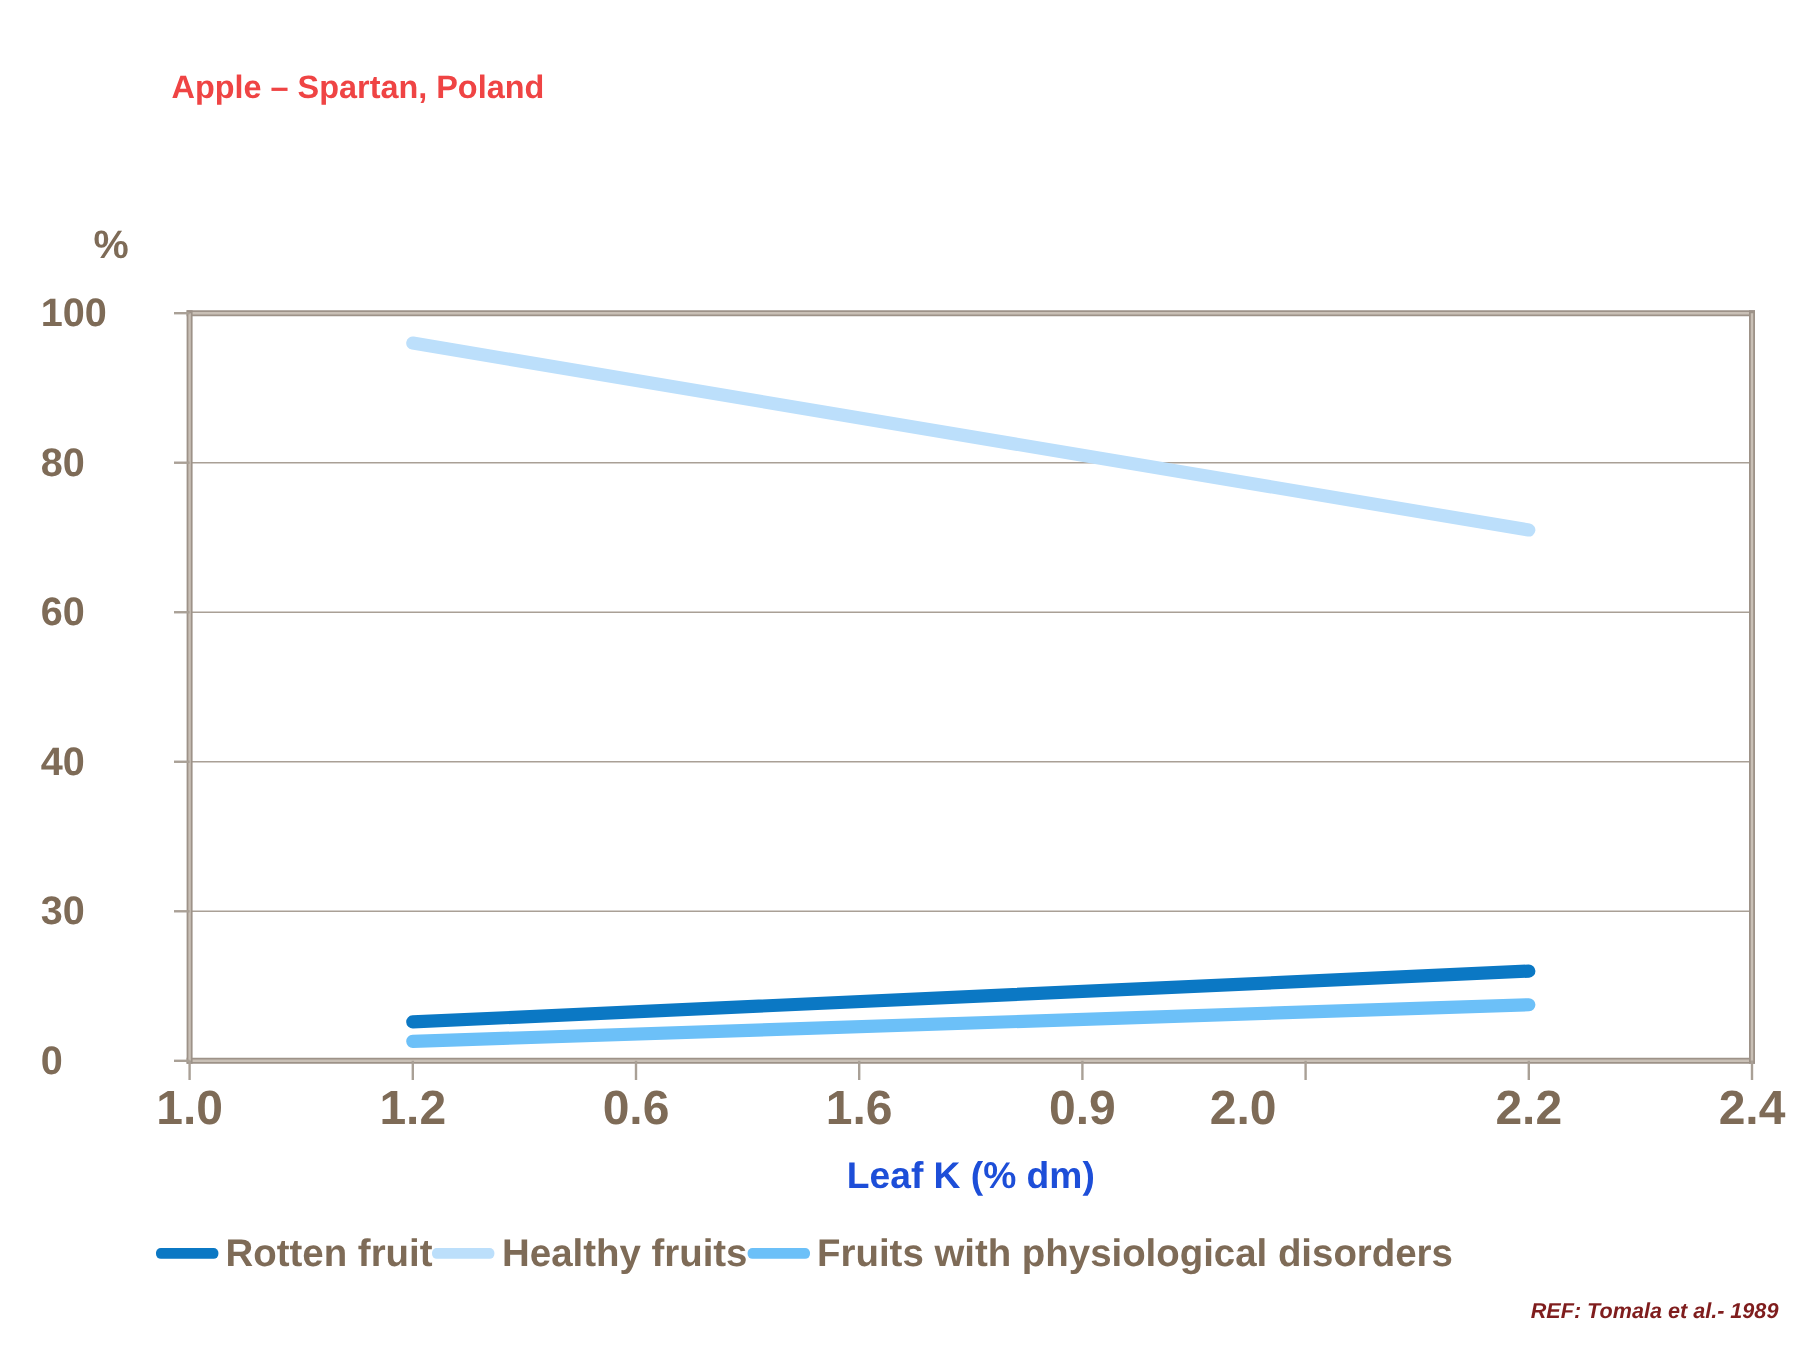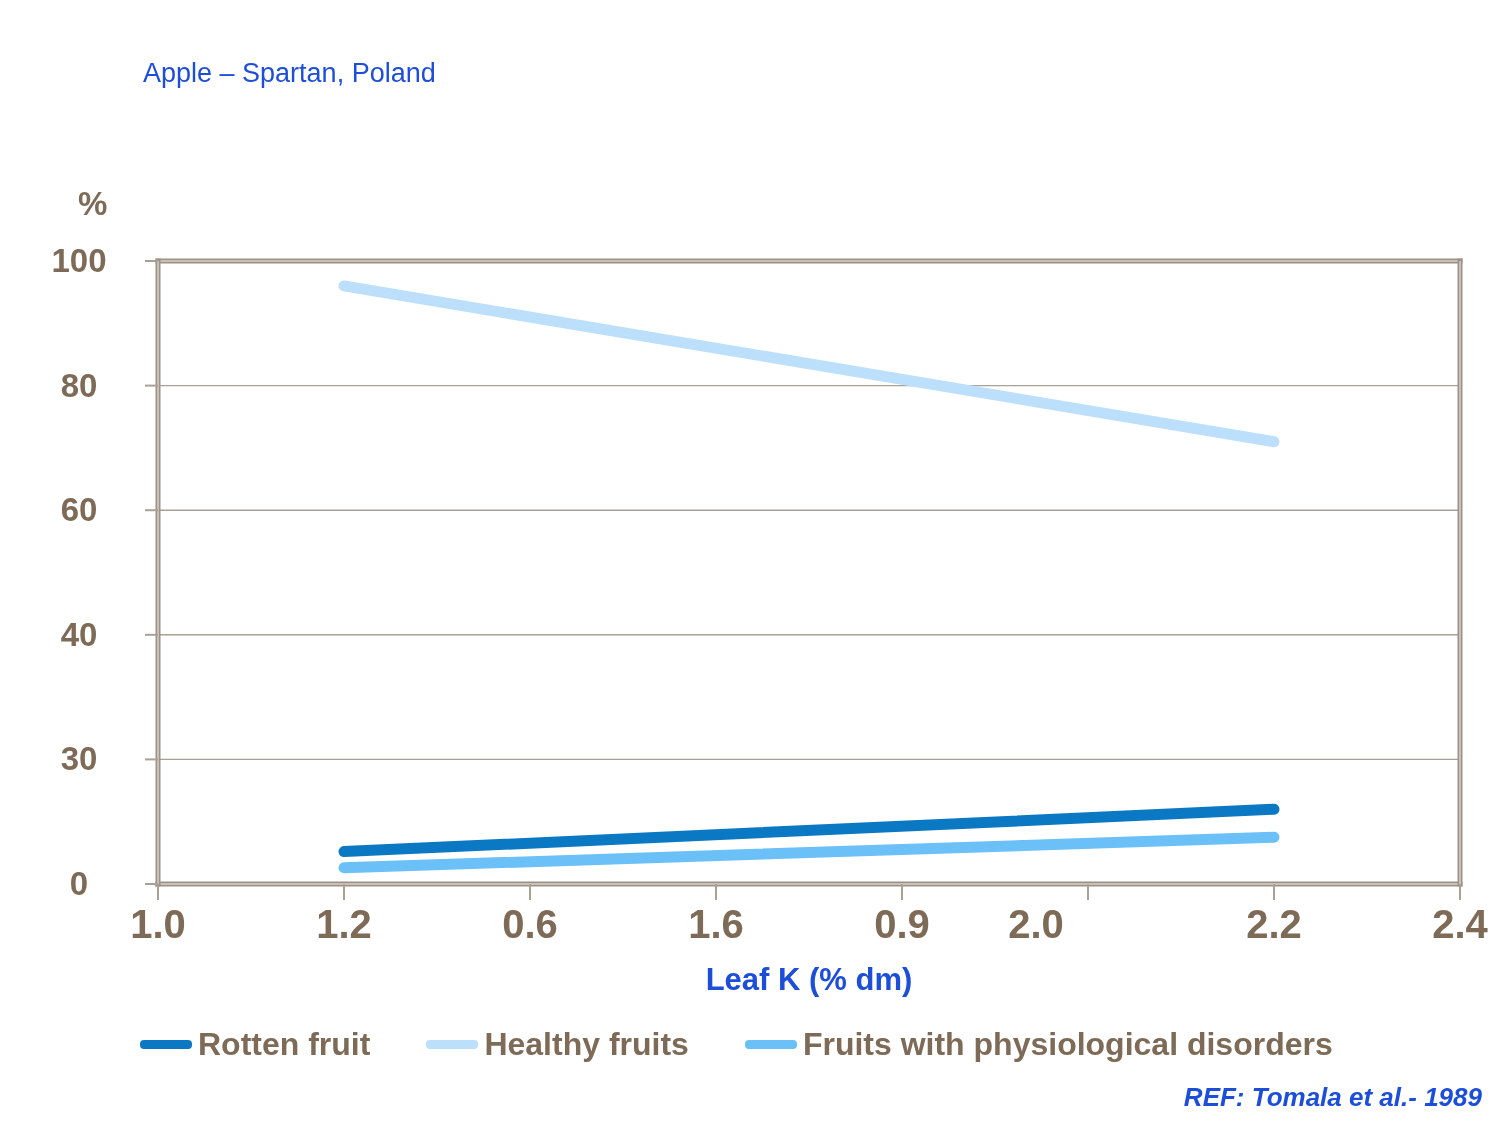--- a/index.html
+++ b/index.html
@@ -24,22 +24,22 @@
   #chart-title {
     font-size: 43px;
     font-weight: bold;
     color: #1878be;
     letter-spacing: -0.2px;
     line-height: 1.0;
     white-space: nowrap;
   }
   #chart-subtitle {
     font-size: 27px;
-    font-weight: normal;
-    color: #1d4ed8;
+    font-weight: bold;
+    color: #ef4444;
     margin-top: 16px;
     white-space: nowrap;
   }
 
   
   #plot-wrap {
     position: absolute;
     left: 0;
     top: 0;
     width: 1500px;
@@ -51,21 +51,21 @@
     top: 185px;
     font-size: 33px;
     font-weight: bold;
     color: #7e6b57;
   }
 
   .ytick-label {
     position: absolute;
     right: 1376px; 
     width: 90px;
-    text-align: center;
+    text-align: left;
     font-size: 33px;
     font-weight: bold;
     color: #7e6b57;
     transform: translateY(-50%);
   }
 
   .xtick-label {
     position: absolute;
     top: 902px;
     width: 120px;
@@ -83,26 +83,25 @@
     width: 1302px;
     text-align: center;
     font-size: 31px;
     font-weight: bold;
     color: #1d4ed8;
   }
 
   
   #legend {
     position: absolute;
-    left: 140px;
+    left: 130px;
     top: 1026px;
     width: 1340px;
     display: flex;
     align-items: center;
-    gap: 56px;
   }
   .legend-item {
     display: flex;
     align-items: center;
     gap: 6px;
     white-space: nowrap;
   }
   .legend-swatch {
     display: inline-block;
     width: 52px;
@@ -112,24 +111,24 @@
   .legend-text {
     font-size: 32px;
     font-weight: bold;
     color: #7e6b57;
   }
 
   #reference {
     position: absolute;
     right: 18px;
     top: 1082px;
-    font-size: 26px;
+    font-size: 18px;
     font-weight: bold;
     font-style: italic;
-    color: #1d4ed8;
+    color: #7f1d1d;
     white-space: nowrap;
   }
 
   svg { display: block; }
 </style>
 </head>
 <body>
 
 <div id="title-block">
   <div id="chart-subtitle">Apple – Spartan, Poland</div>

